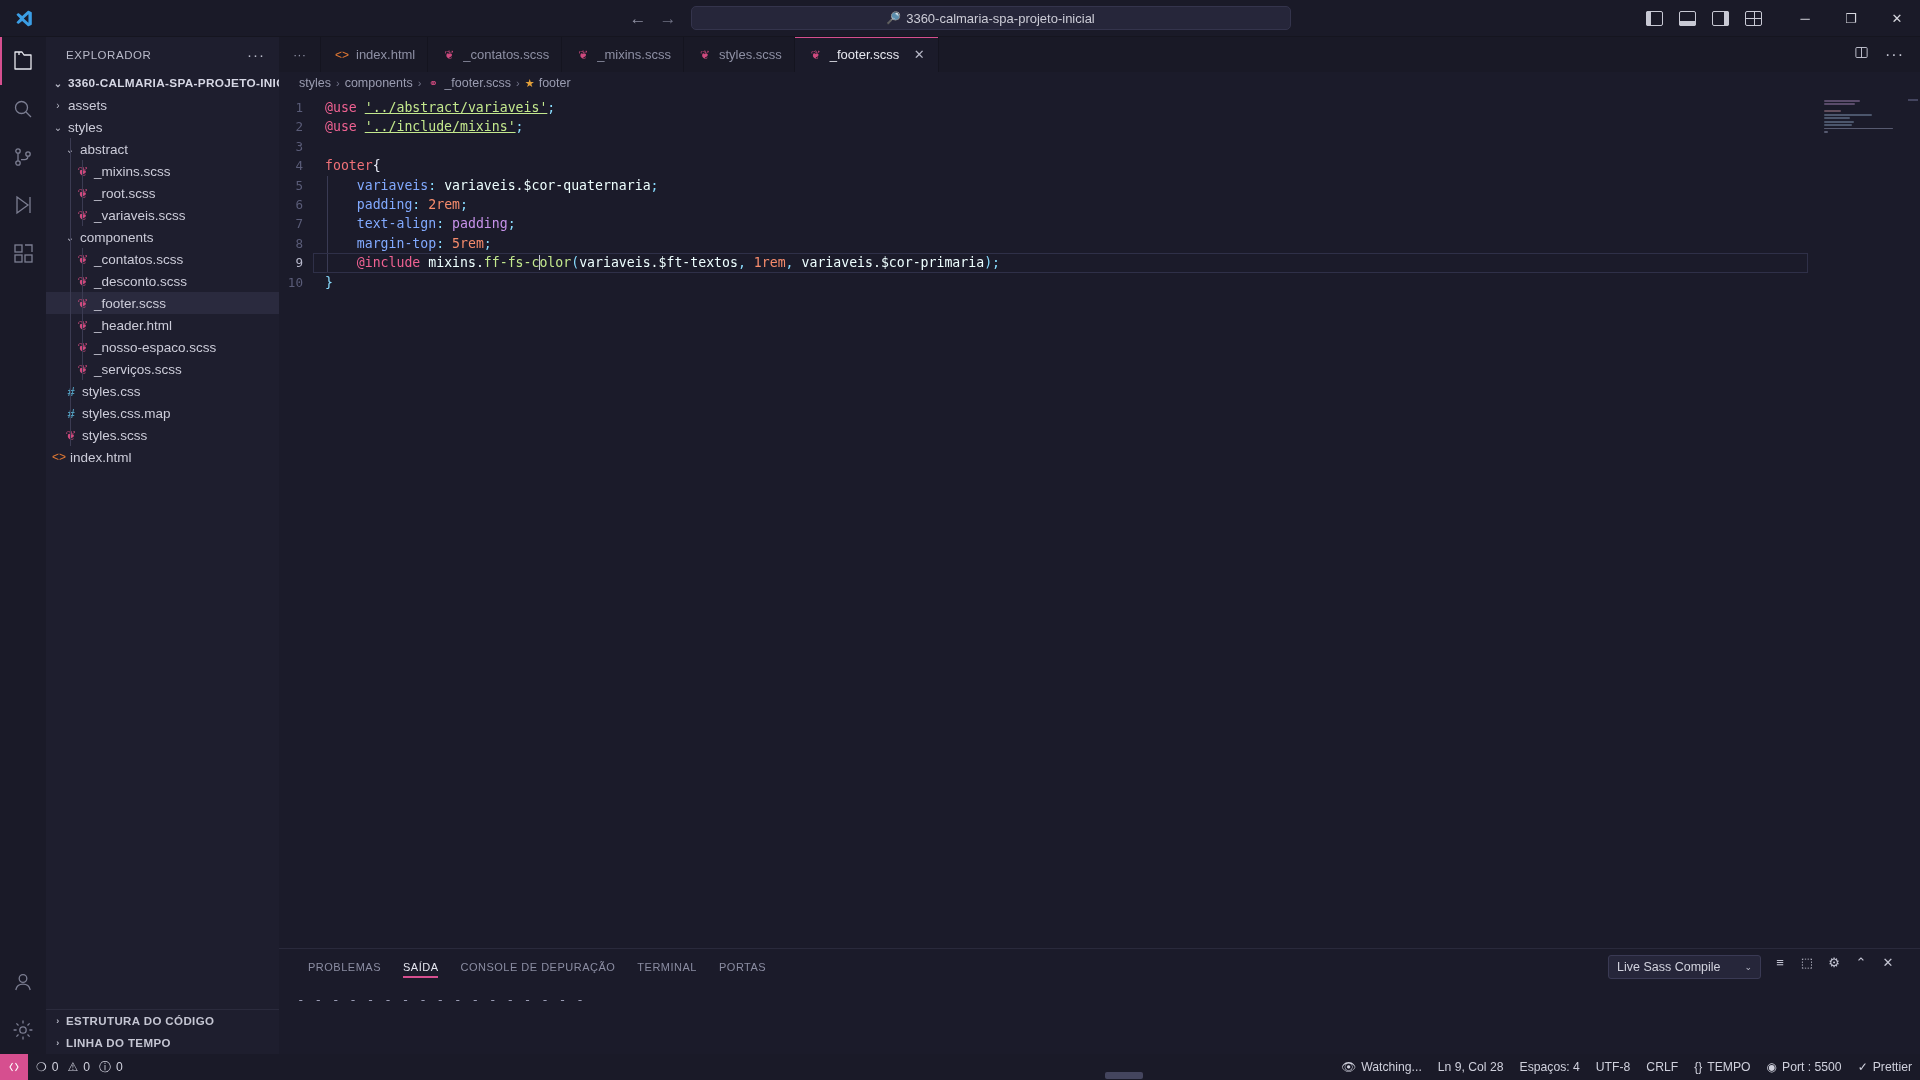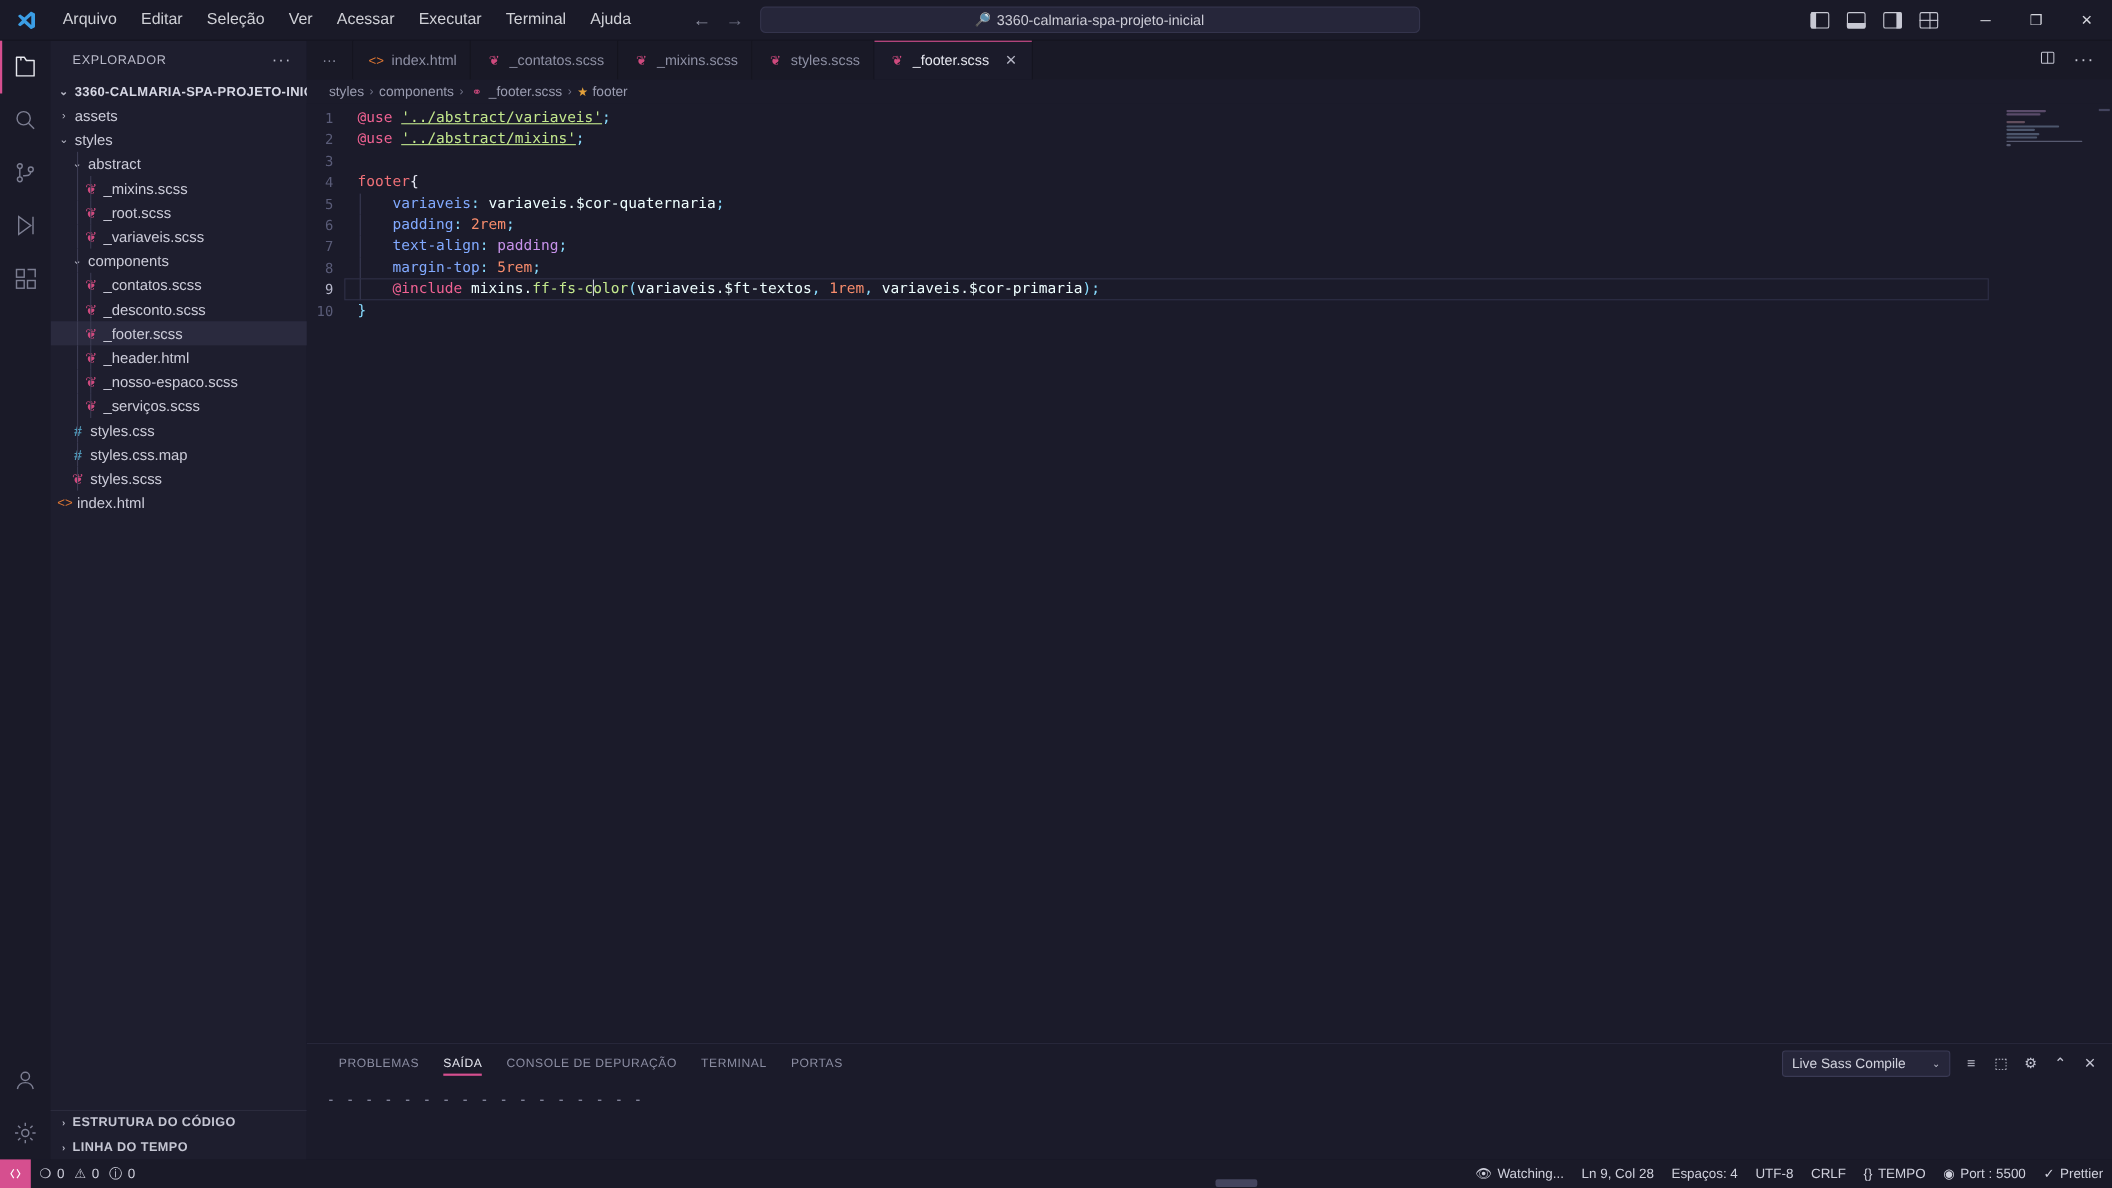--- a/index.html
+++ b/index.html
@@ -180,21 +180,21 @@
   .panel { height:106px; flex:0 0 106px; background:#1b1b2a; border-top:1px solid #2a2a3c; display:flex; flex-direction:column; }
   .panel-head { height:35px; flex:0 0 35px; display:flex; align-items:center; padding-left:18px; }
   .ptab {
     font-size:11px; letter-spacing:.5px; color:#8b8da2; padding:0 11px;
     height:35px; display:flex; align-items:center; position:relative; white-space:nowrap;
   }
   .ptab.active { color:#e6e7f0; }
   .ptab.active::after {
     content:""; position:absolute; left:11px; right:11px; bottom:6px; height:1.6px; background:#d64f8f;
   }
-  .panel-right { margin-left:auto; display:flex; align-items:center; gap:11px; padding-right:12px; }
+  .panel-right { margin-left:auto; display:flex; gap:11px; padding-right:24px; }
   .psel {
     width:153px; height:24px; background:#26263a; border:1px solid #3a3a54; border-radius:3px;
     display:flex; align-items:center; padding:0 8px; font-size:12.5px; color:#d2d3de;
   }
   .psel .cv { margin-left:auto; font-size:9px; color:#bcbdcb; }
   .picon { color:#c3c4d2; font-size:13px; width:16px; text-align:center; }
   .panel-body {
     flex:1; padding-left:18px; padding-top:2px; overflow:hidden;
     font-family:"DejaVu Sans Mono", monospace; font-size:12.5px; color:#b8b9cc; line-height:16px;
   }
@@ -219,30 +219,20 @@
 </style>
 </head>
 <body>
 
 <div class="titlebar">
   <div class="vs-logo">
     <svg viewBox="0 0 24 24" aria-hidden="true">
       <path d="M18.5 2.2 21.8 3.8c.4.2.7.6.7 1v14.4c0 .4-.3.8-.7 1l-3.3 1.6c-.4.2-.9.1-1.2-.2l-7-6.4-4.3 3.3c-.3.2-.7.2-1 0l-1.5-1c-.4-.3-.4-.9-.1-1.2L7.6 12 3.4 7.7c-.3-.3-.3-.9.1-1.2l1.5-1c.3-.2.7-.2 1 0l4.3 3.3 7-6.4c.3-.3.8-.4 1.2-.2z" fill="#3b9ee5"></path>
       <path d="M18.2 6.6 12.3 12l5.9 5.4V6.6z" fill="#1b1b2a"></path>
     </svg>
-  </div>
-  <div class="menu">
-    <div class="menu-item">Arquivo</div>
-    <div class="menu-item">Editar</div>
-    <div class="menu-item">Seleção</div>
-    <div class="menu-item">Ver</div>
-    <div class="menu-item">Acessar</div>
-    <div class="menu-item">Executar</div>
-    <div class="menu-item">Terminal</div>
-    <div class="menu-item">Ajuda</div>
   </div>
 
   <div class="tb-center">
     <div class="navarrows">
       <span class="navarrow">←</span>
       <span class="navarrow fwd">→</span>
     </div>
     <div class="qsearch">
       <span class="mag">🔍</span>
       <span>3360-calmaria-spa-projeto-inicial</span>
@@ -503,21 +493,21 @@
     </div>
 
     <div class="codewrap">
       <div class="code" id="code-host">
           <div class="cline">
             <span class="lnum">1</span>
             <span class="ctext"><span class="k-at">@use</span> <span class="k-str">'../abstract/variaveis'</span><span class="k-punc">;</span></span>
           </div>
           <div class="cline">
             <span class="lnum">2</span>
-            <span class="ctext"><span class="k-at">@use</span> <span class="k-str">'../abstract/mixins'</span><span class="k-punc">;</span></span>
+            <span class="ctext"><span class="k-at">@use</span> <span class="k-str">'../include/mixins'</span><span class="k-punc">;</span></span>
           </div>
           <div class="cline">
             <span class="lnum">3</span>
             <span class="ctext"></span>
           </div>
           <div class="cline">
             <span class="lnum">4</span>
             <span class="ctext"><span class="k-sel">footer</span><span class="k-brace"><span class="k-brace">{</span></span></span>
           </div>
           <div class="cline">

